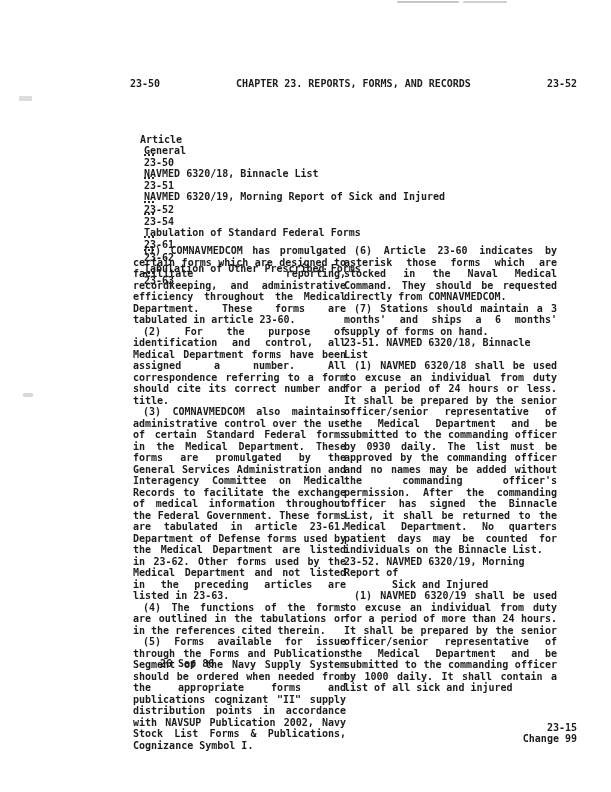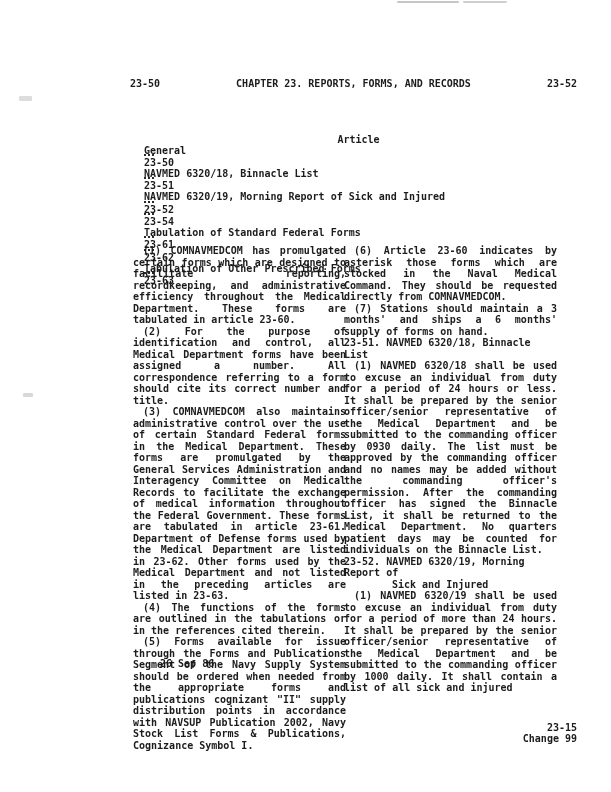--- a/index.html
+++ b/index.html
@@ -31,21 +31,21 @@
 
   .section-title {
     position: absolute; left: 110px; top: 95px; width: 447px;
     text-align: center;
   }
 
   .toc {
     position: absolute; left: 140px; top: 135px; width: 437px;
     line-height: 10.6px;
   }
-  .toc-article-header { text-align: center; }
+  .toc-article-header { text-align: left; }
   .toc-row { display: flex; align-items: baseline; flex-direction: column; }
   .toc-title { white-space: nowrap; }
   .toc-dots {
     flex: 1 1 auto; min-width: 10px;
     border-bottom: 2px dotted #2a2a2a;
     margin: 0 4px; transform: translateY(-2px);
   }
   .toc-num { white-space: nowrap; }
 
   .col { position: absolute; top: 245px; width: 213px; }

